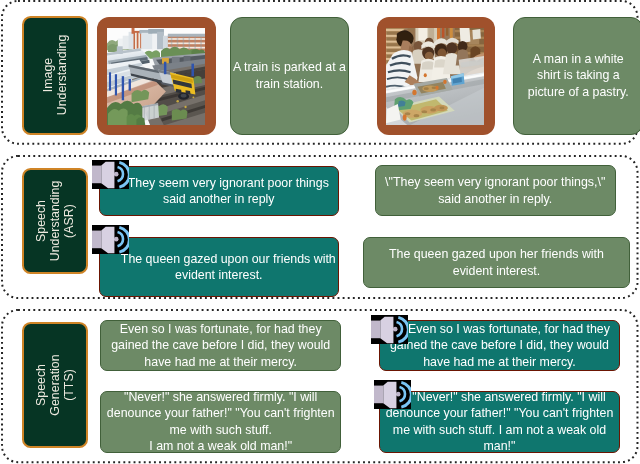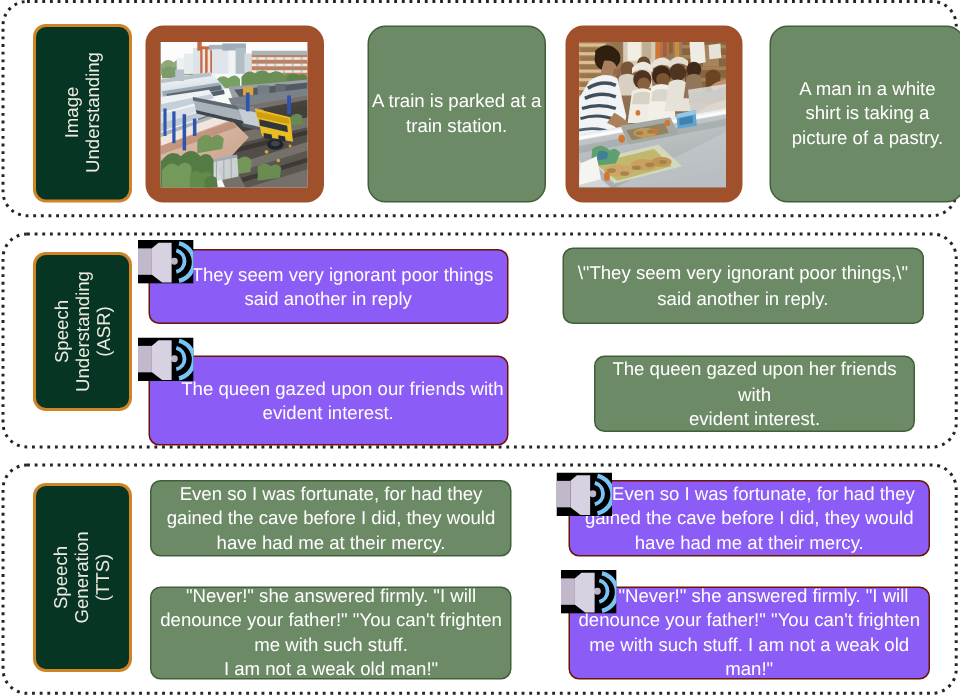--- a/index.html
+++ b/index.html
@@ -22,21 +22,21 @@
   .photo{position:absolute;overflow:hidden;background:#888;}
   .photo svg{display:block;}
 
   .bubble{position:absolute;box-sizing:border-box;border-radius:7px;
           display:flex;align-items:center;justify-content:center;
           color:#ffffff;font-size:12.4px;line-height:16.5px;text-align:center;
           white-space:pre-line;}
   .sage{background:#6d8a66;border:1.3px solid #41603a;}
   .indent{text-indent:19px;}
   .bigr{border-radius:12px;}
-  .brown{background:#8b5cf6;border:1.3px solid #6b1502;}
+  .brown{background:#0f766e;border:1.3px solid #6b1502;}
 
   .spk{position:absolute;z-index:5;display:block;}
 </style>
 </head>
 <body>
 
 <div id="page">
 
   <div class="panel" style="left:1.0px;top:0.2px;width:637.5px;height:144.8px;">
       <svg width="637.5" height="144.8" viewBox="0 0 637.5 144.8">
@@ -196,21 +196,21 @@
  <path d="M15 85 L52 78 L52 80 L15 87z" fill="#a2a9b0"></path>
 
  <path d="M0 83 q7 -10 14 -4 q7 -7 13 0 q6 -4 9 3 l0 19 -36 0z" fill="#547b44"></path>
  <path d="M1 89 q6 -8 11 -3 q5 -5 9 0 l0 15 -20 0z" fill="#74995a"></path>
  <path d="M20 92 q4 -5 8 -1 q4 -3 7 1 l0 9 -15 0z" fill="#618b4b"></path>
  <path d="M30 95 q4 -4 8 -1 l1 7 -9 1z" fill="#547c44"></path>
 </svg>
       </div>
   </div>
 
-  <div class="bubble sage bigr" style="left:245px;top:16.5px;width:118.9px;height:118.1px;text-align:center;">A train is parked at a
+  <div class="bubble sage bigr" style="left:230px;top:16.5px;width:118.9px;height:118.1px;text-align:center;">A train is parked at a
 train station.</div>
 
   <div class="imgframe" style="left:376.5px;top:17.2px;width:118.8px;height:117.8px;">
     <div class="photo" style="left:9.5px;top:10.4px;width:98.2px;height:97.3px;">
         <svg viewBox="0 0 100 101" width="100%" height="100%" preserveAspectRatio="none">
  <defs>
   <linearGradient id="pbg" x1="0" y1="0" x2="0" y2="1">
    <stop offset="0" stop-color="#9b7b5c"></stop>
               <stop offset="1" stop-color="#7d6045"></stop>
   </linearGradient>
@@ -393,21 +393,21 @@
 evident interest.</div>
   <div class="spk" style="left:92.3px;top:225.2px;width:37.1px;height:29.1px;"><svg viewBox="0 0 37.2 29.2" width="100%" height="100%" preserveAspectRatio="none">
   <rect x="0" y="0" width="37.2" height="29.2" fill="#000000"></rect>
   <circle cx="24.3" cy="14.2" r="2.3" fill="#bdb4c9"></circle>
   <rect x="0" y="5.6" width="9.3" height="17.7" fill="#c1b8cb"></rect>
   <path d="M9.3 5.6 L13.7 1.8 L22.5 1.8 L22.5 28.4 L16.1 28.4 L9.3 23.3 Z" fill="#d8d1e2"></path>
   <path d="M25.6 7.0 A7.4 7.4 0 0 1 25.6 21.3" fill="none" stroke="#79c4f4" stroke-width="2.6"></path>
   <path d="M27.4 2.3 A12.8 12.8 0 0 1 27.4 27.3" fill="none" stroke="#79c4f4" stroke-width="2.9"></path>
 </svg></div>
 
-  <div class="bubble sage" style="left:396px;top:237.4px;width:214px;height:51.1px;">The queen gazed upon her friends with
+  <div class="bubble sage" style="left:363px;top:237.4px;width:267px;height:51.1px;">The queen gazed upon her friends with
 evident interest.</div>
 
   <div class="panel" style="left:1.0px;top:308.6px;width:637.5px;height:154.2px;">
       <svg width="637.5" height="154.2" viewBox="0 0 637.5 154.2">
         <rect x="1" y="1" width="635.5" height="152.2" rx="16" ry="16" fill="none" stroke="#242424" stroke-width="2" stroke-linecap="butt" stroke-dasharray="1.9 3.2"></rect>
       </svg>
     </div>
 
   <div class="catbox" style="left:21.6px;top:321.6px;width:66.7px;height:126.8px;">
     <div class="catlabel">Speech

